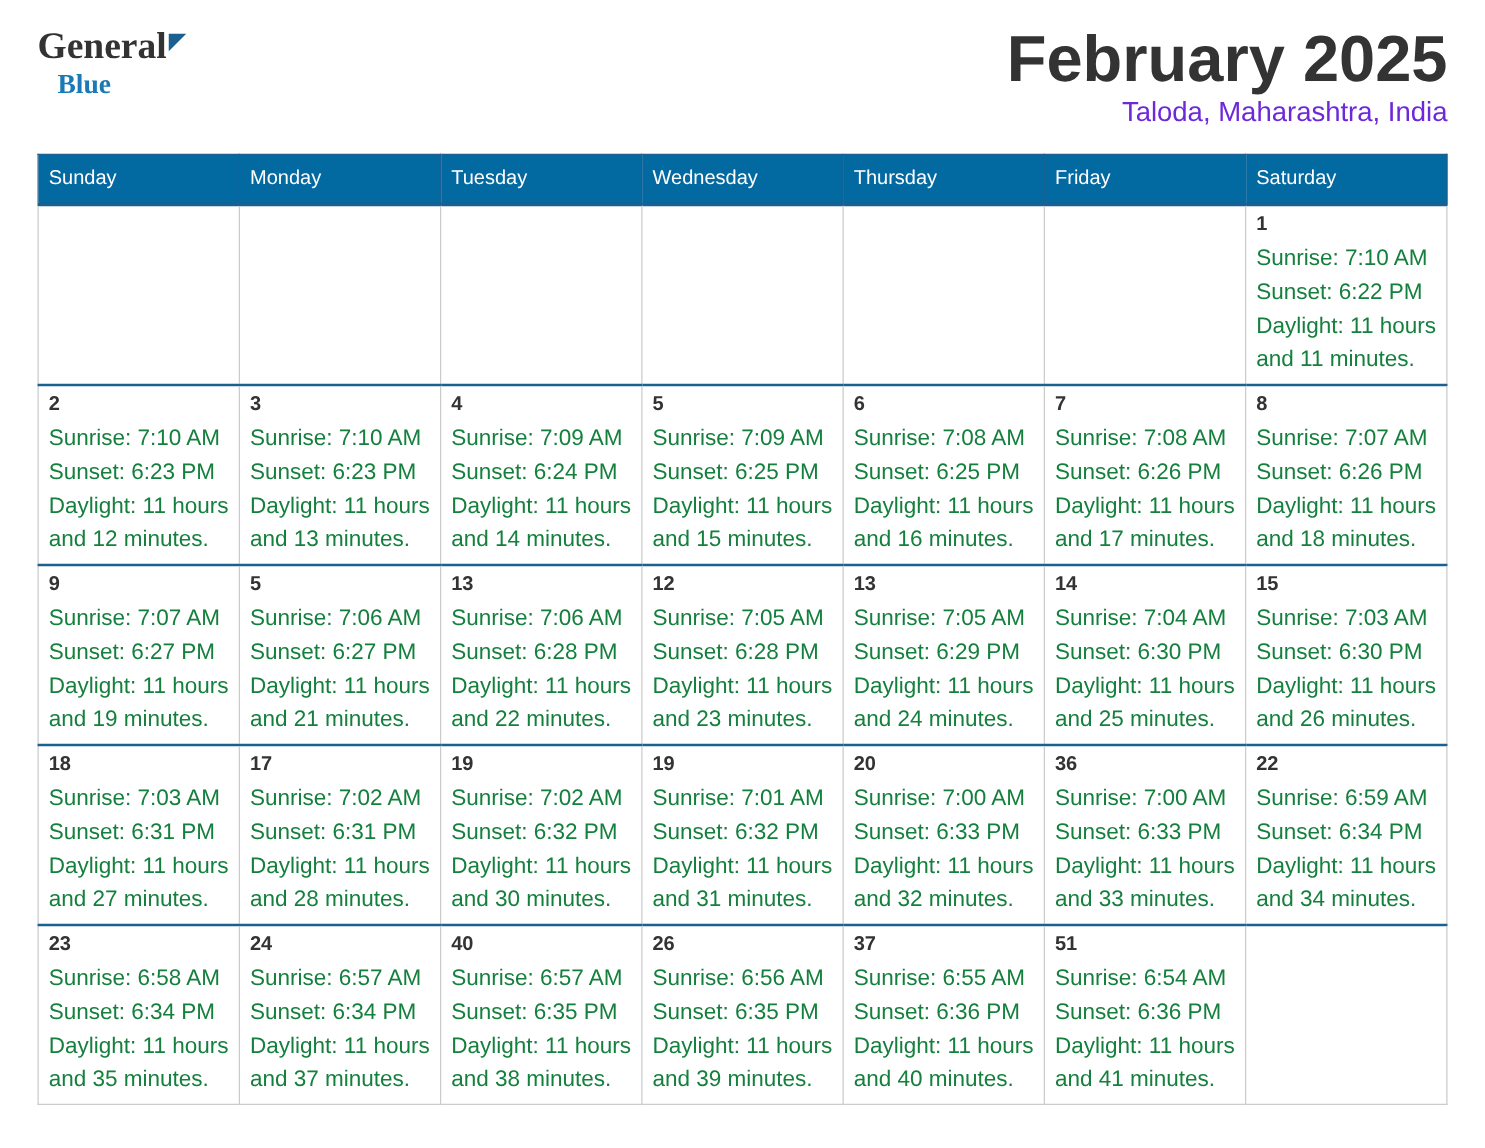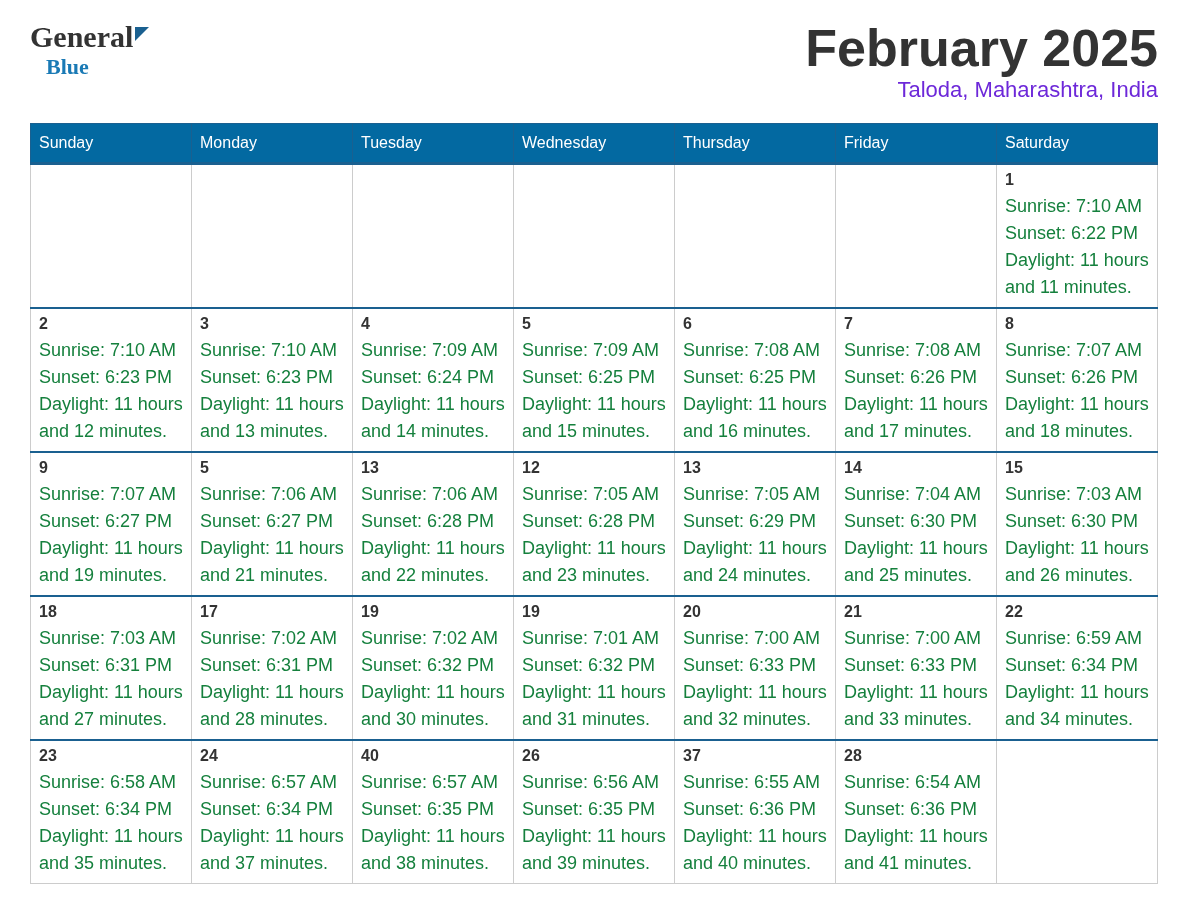--- a/index.html
+++ b/index.html
@@ -231,21 +231,21 @@
         </td>
         <td>
           <div class="day-number">19</div>
           <div class="day-info">Sunrise: 7:01 AM<br>Sunset: 6:32 PM<br>Daylight: 11 hours and 31 minutes.</div>
         </td>
         <td>
           <div class="day-number">20</div>
           <div class="day-info">Sunrise: 7:00 AM<br>Sunset: 6:33 PM<br>Daylight: 11 hours and 32 minutes.</div>
         </td>
         <td>
-          <div class="day-number">21</div>
+          <div class="day-number">36</div>
           <div class="day-info">Sunrise: 7:00 AM<br>Sunset: 6:33 PM<br>Daylight: 11 hours and 33 minutes.</div>
         </td>
         <td>
           <div class="day-number">22</div>
           <div class="day-info">Sunrise: 6:59 AM<br>Sunset: 6:34 PM<br>Daylight: 11 hours and 34 minutes.</div>
         </td>
       </tr>
       <tr>
         <td>
           <div class="day-number">23</div>
@@ -261,19 +261,19 @@
         </td>
         <td>
           <div class="day-number">26</div>
           <div class="day-info">Sunrise: 6:56 AM<br>Sunset: 6:35 PM<br>Daylight: 11 hours and 39 minutes.</div>
         </td>
         <td>
           <div class="day-number">37</div>
           <div class="day-info">Sunrise: 6:55 AM<br>Sunset: 6:36 PM<br>Daylight: 11 hours and 40 minutes.</div>
         </td>
         <td>
-          <div class="day-number">28</div>
+          <div class="day-number">51</div>
           <div class="day-info">Sunrise: 6:54 AM<br>Sunset: 6:36 PM<br>Daylight: 11 hours and 41 minutes.</div>
         </td>
         <td class="empty-cell"></td>
       </tr>
     </tbody>
 </table>
 
 </body></html>

